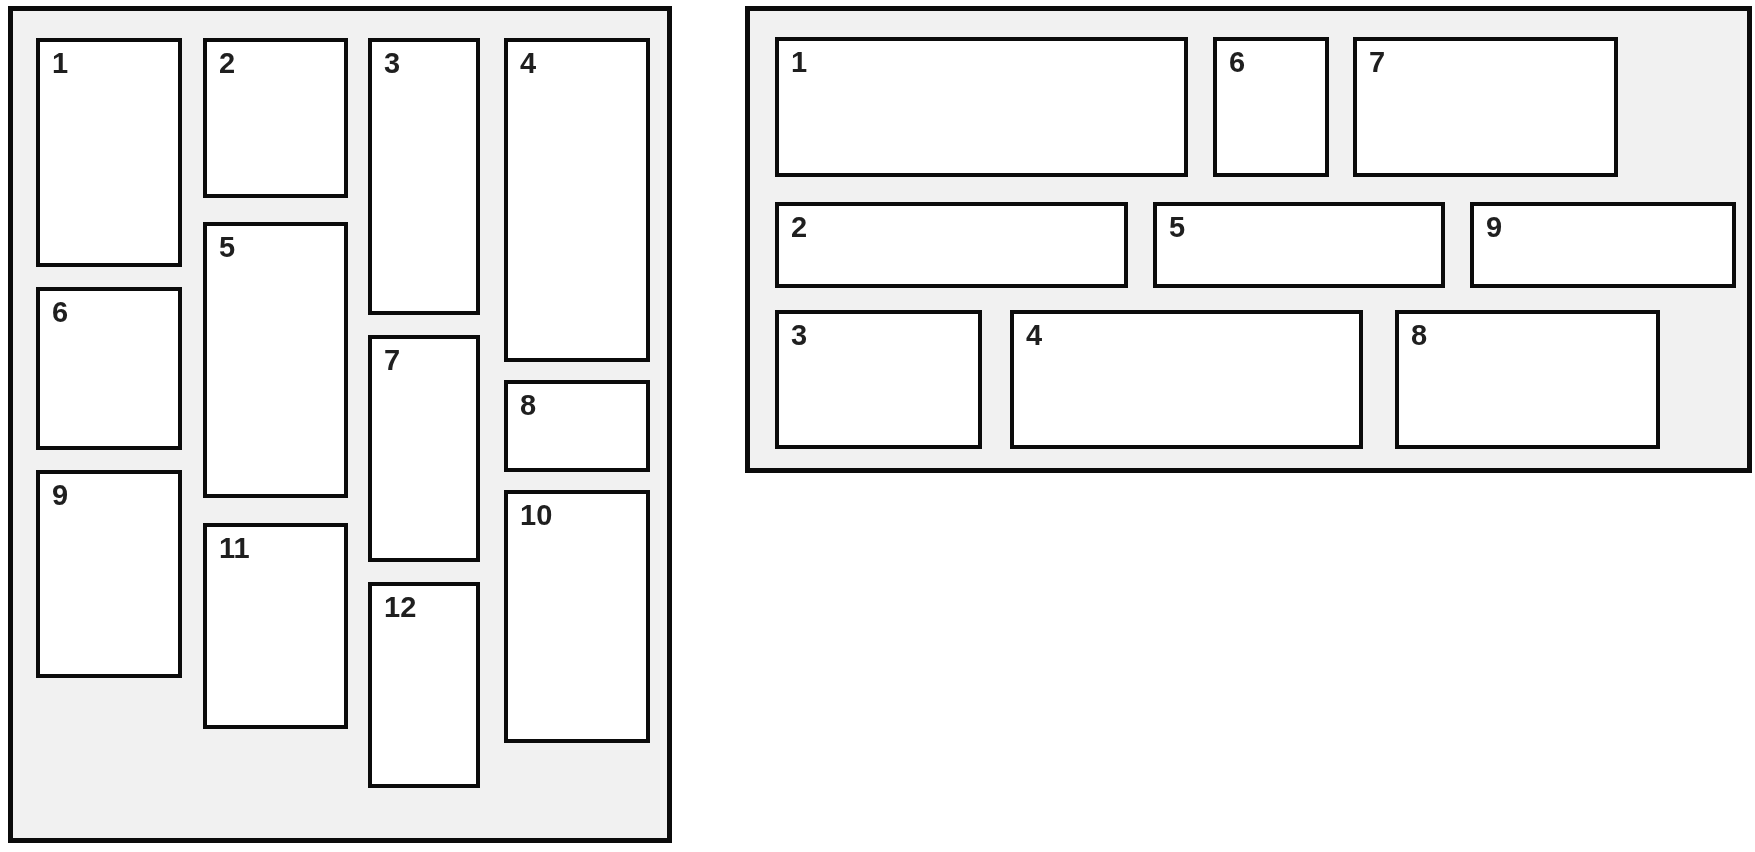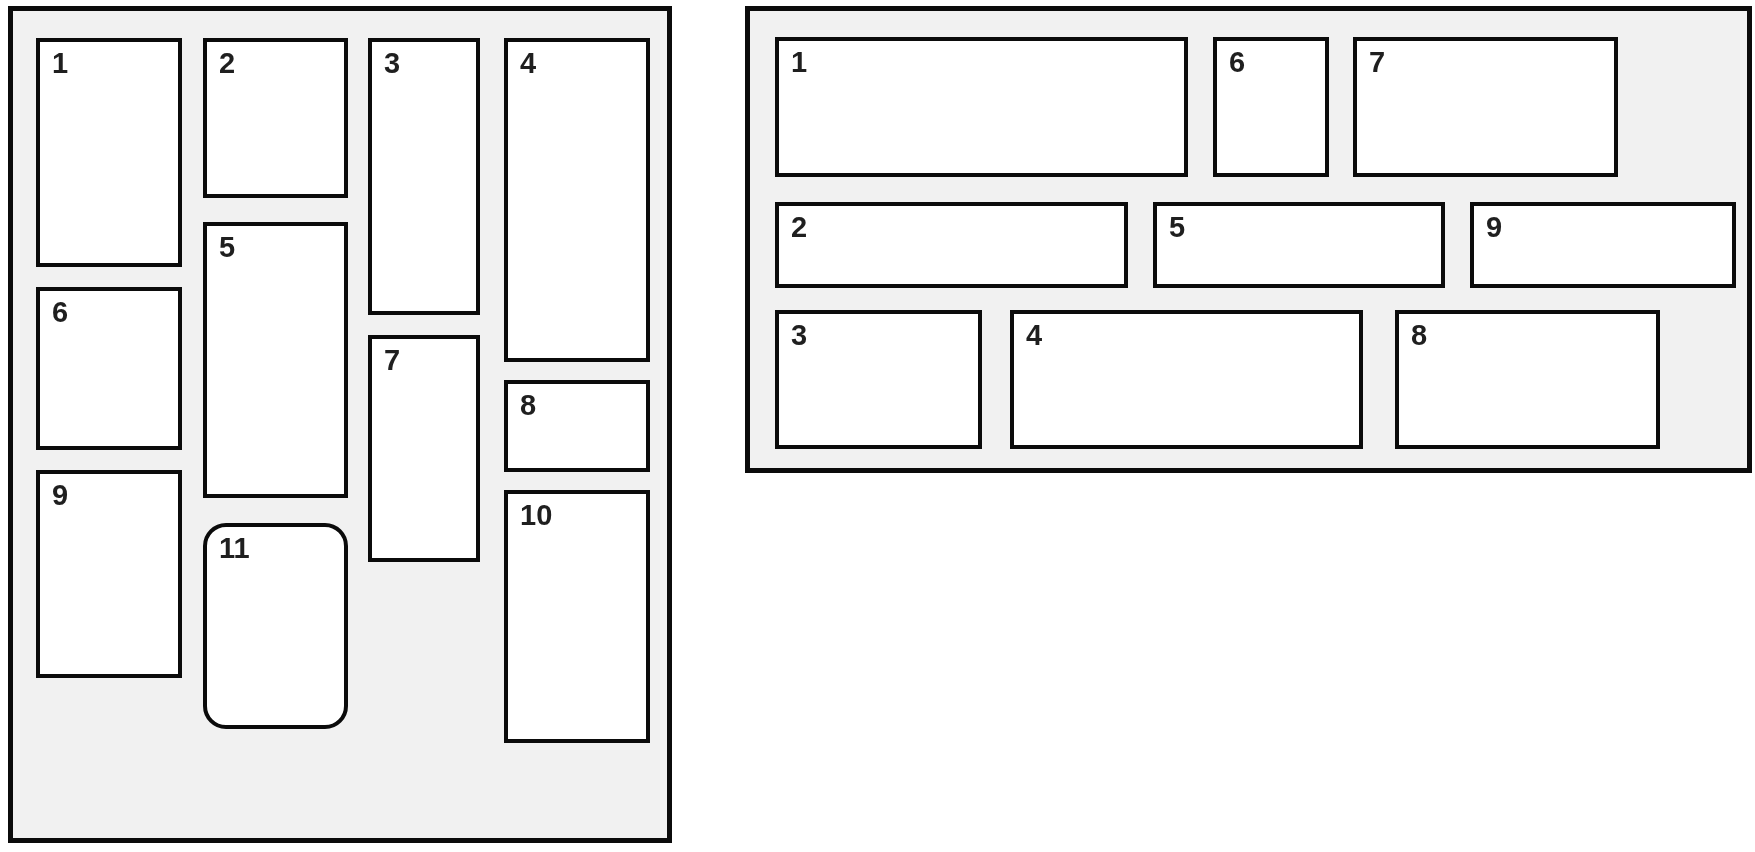--- a/index.html
+++ b/index.html
@@ -66,22 +66,25 @@
       </div>
       <div class="item" style="left: 491px; top: 369px; width: 146px; height: 92px;">
         <span class="label">8</span>
       </div>
       <div class="item" style="left: 23px; top: 459px; width: 146px; height: 208px;">
         <span class="label">9</span>
       </div>
       <div class="item" style="left: 491px; top: 479px; width: 146px; height: 253px;">
         <span class="label">10</span>
       </div>
-      <div class="item" style="left: 190px; top: 512px; width: 145px; height: 206px; border-radius: 23px;">
+      <div class="item" style="left: 190px; top: 512px; width: 145px; height: 206px;">
         <span class="label">11</span>
+      </div>
+      <div class="item" style="left: 355px; top: 571px; width: 112px; height: 206px;">
+        <span class="label">12</span>
       </div>
     </section>
   <section class="panel" style="left: 745px; top: 6px; width: 1007px; height: 467px;">
       <div class="item" style="left: 25px; top: 26px; width: 413px; height: 140px;">
         <span class="label">1</span>
       </div>
       <div class="item" style="left: 25px; top: 191px; width: 353px; height: 86px;">
         <span class="label">2</span>
       </div>
       <div class="item" style="left: 25px; top: 299px; width: 207px; height: 139px;">

